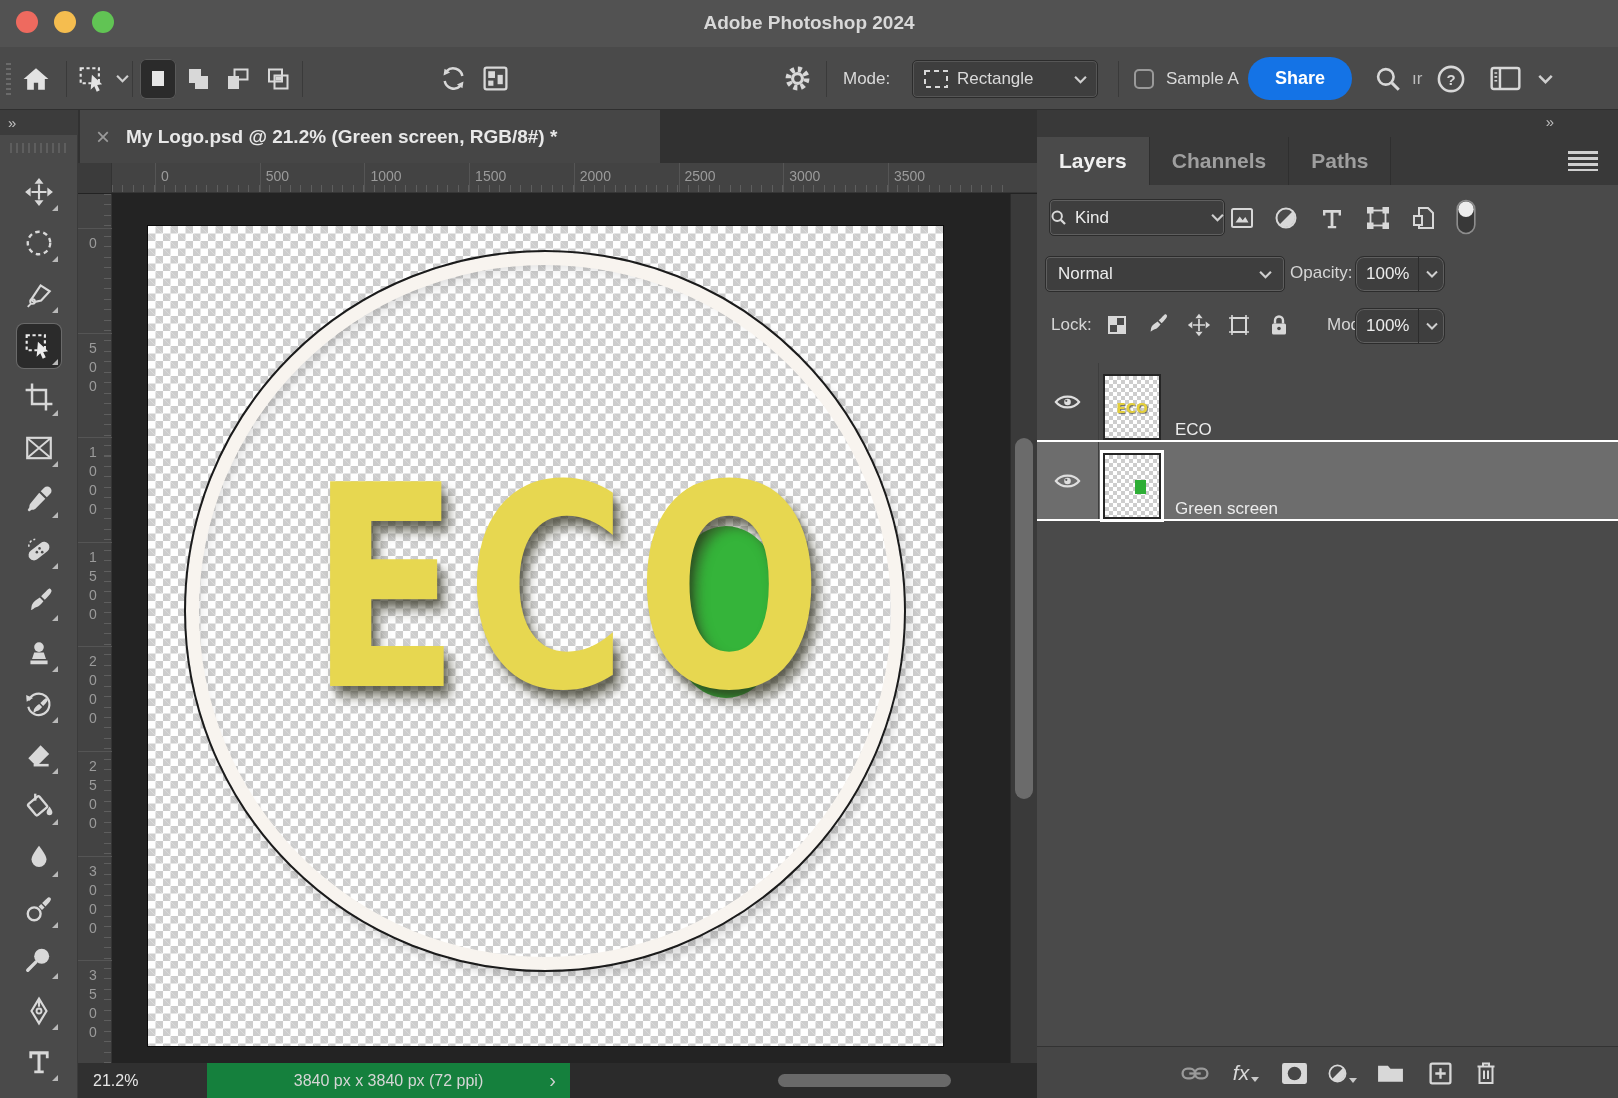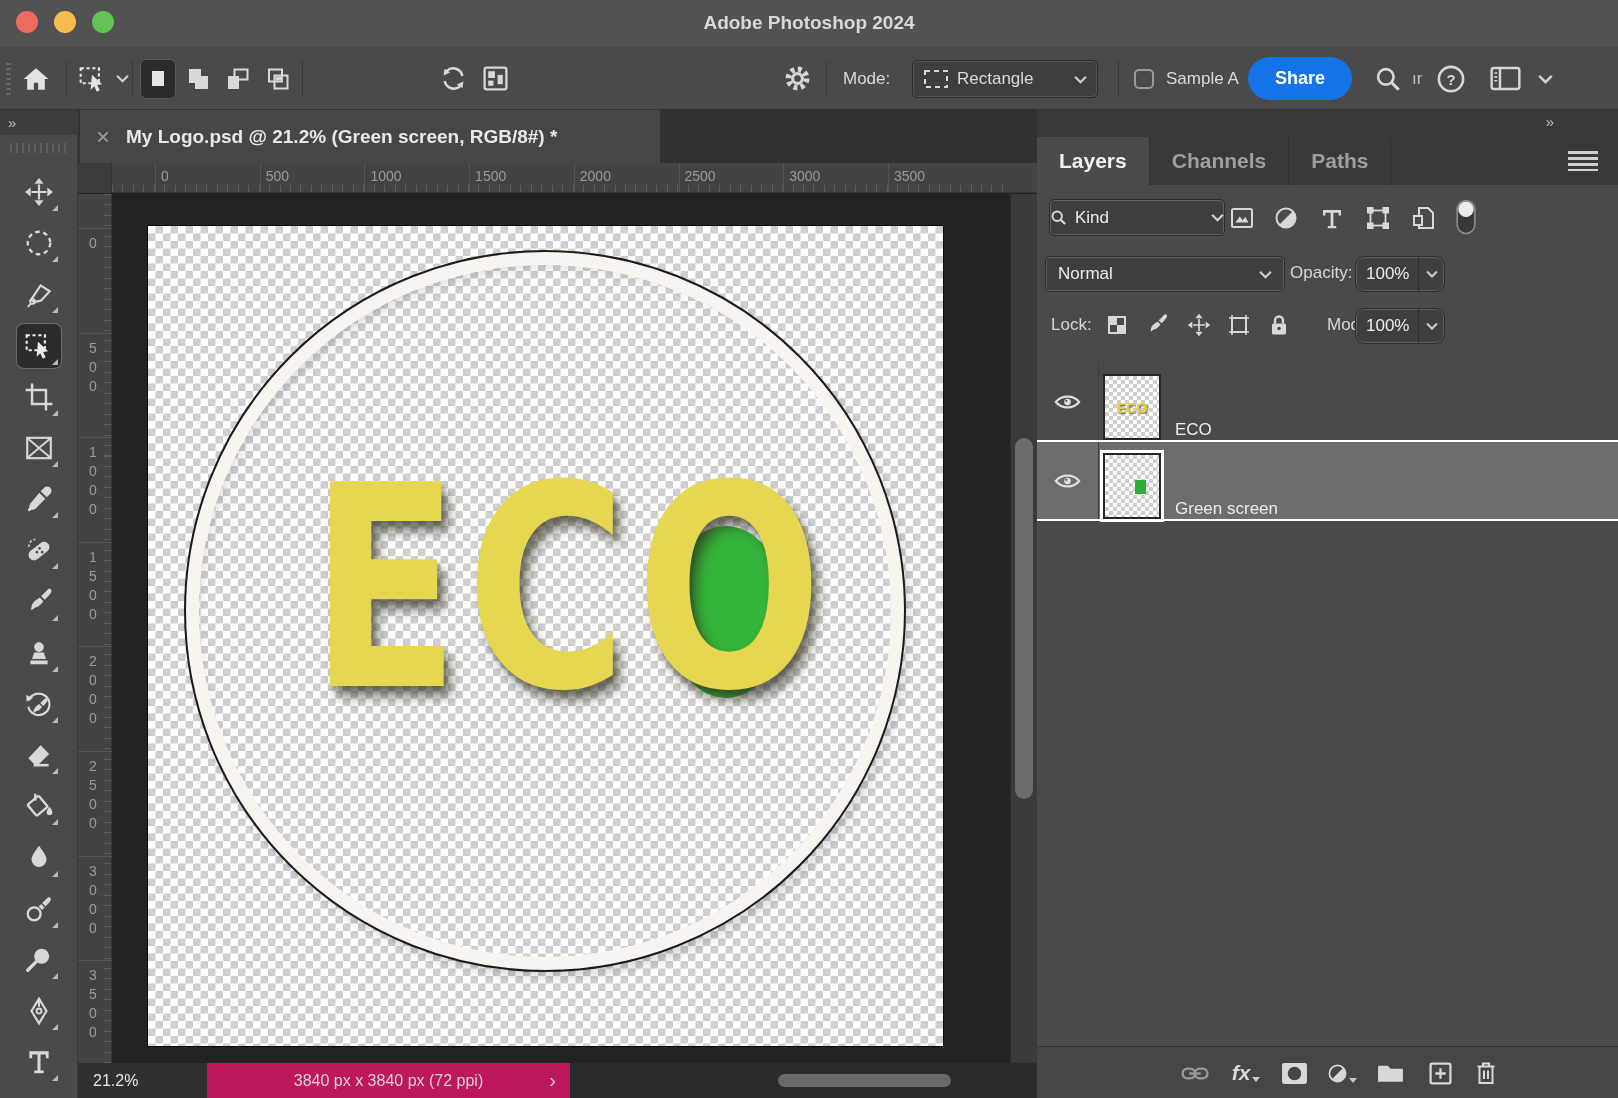--- a/index.html
+++ b/index.html
@@ -85,21 +85,21 @@
         box-shadow:inset 0 0 0 13px #f8f4ef, inset 9px 11px 16px rgba(0,0,0,.22), 5px 7px 9px rgba(0,0,0,.13);}
   .o-fill{position:absolute;left:518px;top:300px;width:120px;height:172px;border-radius:50%;}
   .ltr{position:absolute;top:222px;font-family:"DejaVu Sans",sans-serif;font-weight:bold;
        font-size:281px;line-height:1;transform:scaleX(.78);transform-origin:0 0;
        text-shadow:9px 11px 13px rgba(50,50,30,.6), 4px 5px 5px rgba(0,0,0,.22);}
   .vscroll{position:absolute;right:0;top:0;bottom:0;width:27px;background:#3a3a3a;border-left:1px solid #2c2c2c;}
   .vthumb{position:absolute;left:4px;top:244px;width:18px;height:361px;border-radius:9px;background:#6b6b6b;}
 
   .statusbar{position:absolute;left:0;bottom:0;width:100%;height:35px;background:#2b2b2b;display:flex;}
   .zoombox{width:129px;background:#303030;font-size:16px;color:#e6e6e6;line-height:35px;padding-left:15px;}
-  .docinfo{width:363px;background:#be185d;position:relative;font-size:16px;color:#d6d6d6;
+  .docinfo{width:363px;background:#15803d;position:relative;font-size:16px;color:#d6d6d6;
            line-height:35px;text-align:center;}
   .docinfo .chev{position:absolute;right:14px;top:0;font-size:20px;color:#cfcfcf;}
   .hscrolltrack{flex:1;position:relative;background:#2b2b2b;}
   .hthumb{position:absolute;left:208px;top:11px;width:173px;height:13px;border-radius:7px;background:#696969;}
 
   
   .rightdock{position:absolute;left:1037px;top:110px;width:581px;height:988px;background:#4a4a4a;}
   .dockstrip{position:absolute;left:0;top:0;width:100%;height:27px;background:#393939;}
   .dockstrip .dbl{position:absolute;right:66px;top:3px;color:#bdbdbd;font-size:15px;letter-spacing:-2px;}
   .ptabs{position:absolute;left:0;top:27px;width:100%;height:48px;background:#393939;display:flex;}
@@ -138,21 +138,21 @@
   .thumbwrap{margin-left:4px;width:58px;height:66px;border:2px solid #262626;position:relative;overflow:hidden;}
   .lrow.sel .thumbwrap{box-shadow:0 0 0 3px #fff;}
   .thumb-eco{position:absolute;left:0;top:24px;width:100%;text-align:center;font-size:14px;font-weight:bold;
              color:#e3cf3d;text-shadow:1px 1px 1px rgba(0,0,0,.5);font-family:"DejaVu Sans",sans-serif;}
   .thumb-ring{position:absolute;left:4px;top:8px;width:46px;height:46px;border-radius:50%;border:1px dotted #8a8a8a;}
   .thumb-green{position:absolute;left:30px;top:25px;width:11px;height:14px;background:#2eae36;}
   .lname{margin-left:14px;font-size:17px;color:#ececec;}
 
   .pbottom{position:absolute;left:0;bottom:0;width:100%;height:52px;background:#464646;border-top:1px solid #333;}
   .bicon{position:absolute;top:12px;width:30px;height:28px;display:flex;align-items:center;justify-content:center;}
-  .fxtext{font-size:21px;font-style:italic;color:#d8d8d8;font-weight:bold;}
+  .fxtext{font-size:21px;font-style:italic;color:#d8d8d8;font-weight:normal;}
   .caret-dn{width:0;height:0;border-left:4px solid transparent;border-right:4px solid transparent;border-top:5px solid #c9c9c9;}
 </style>
 </head>
 <body>
 
 <div class="app">
 
   <div class="titlebar">
     <div class="tl red"></div>
     <div class="tl yellow"></div>

